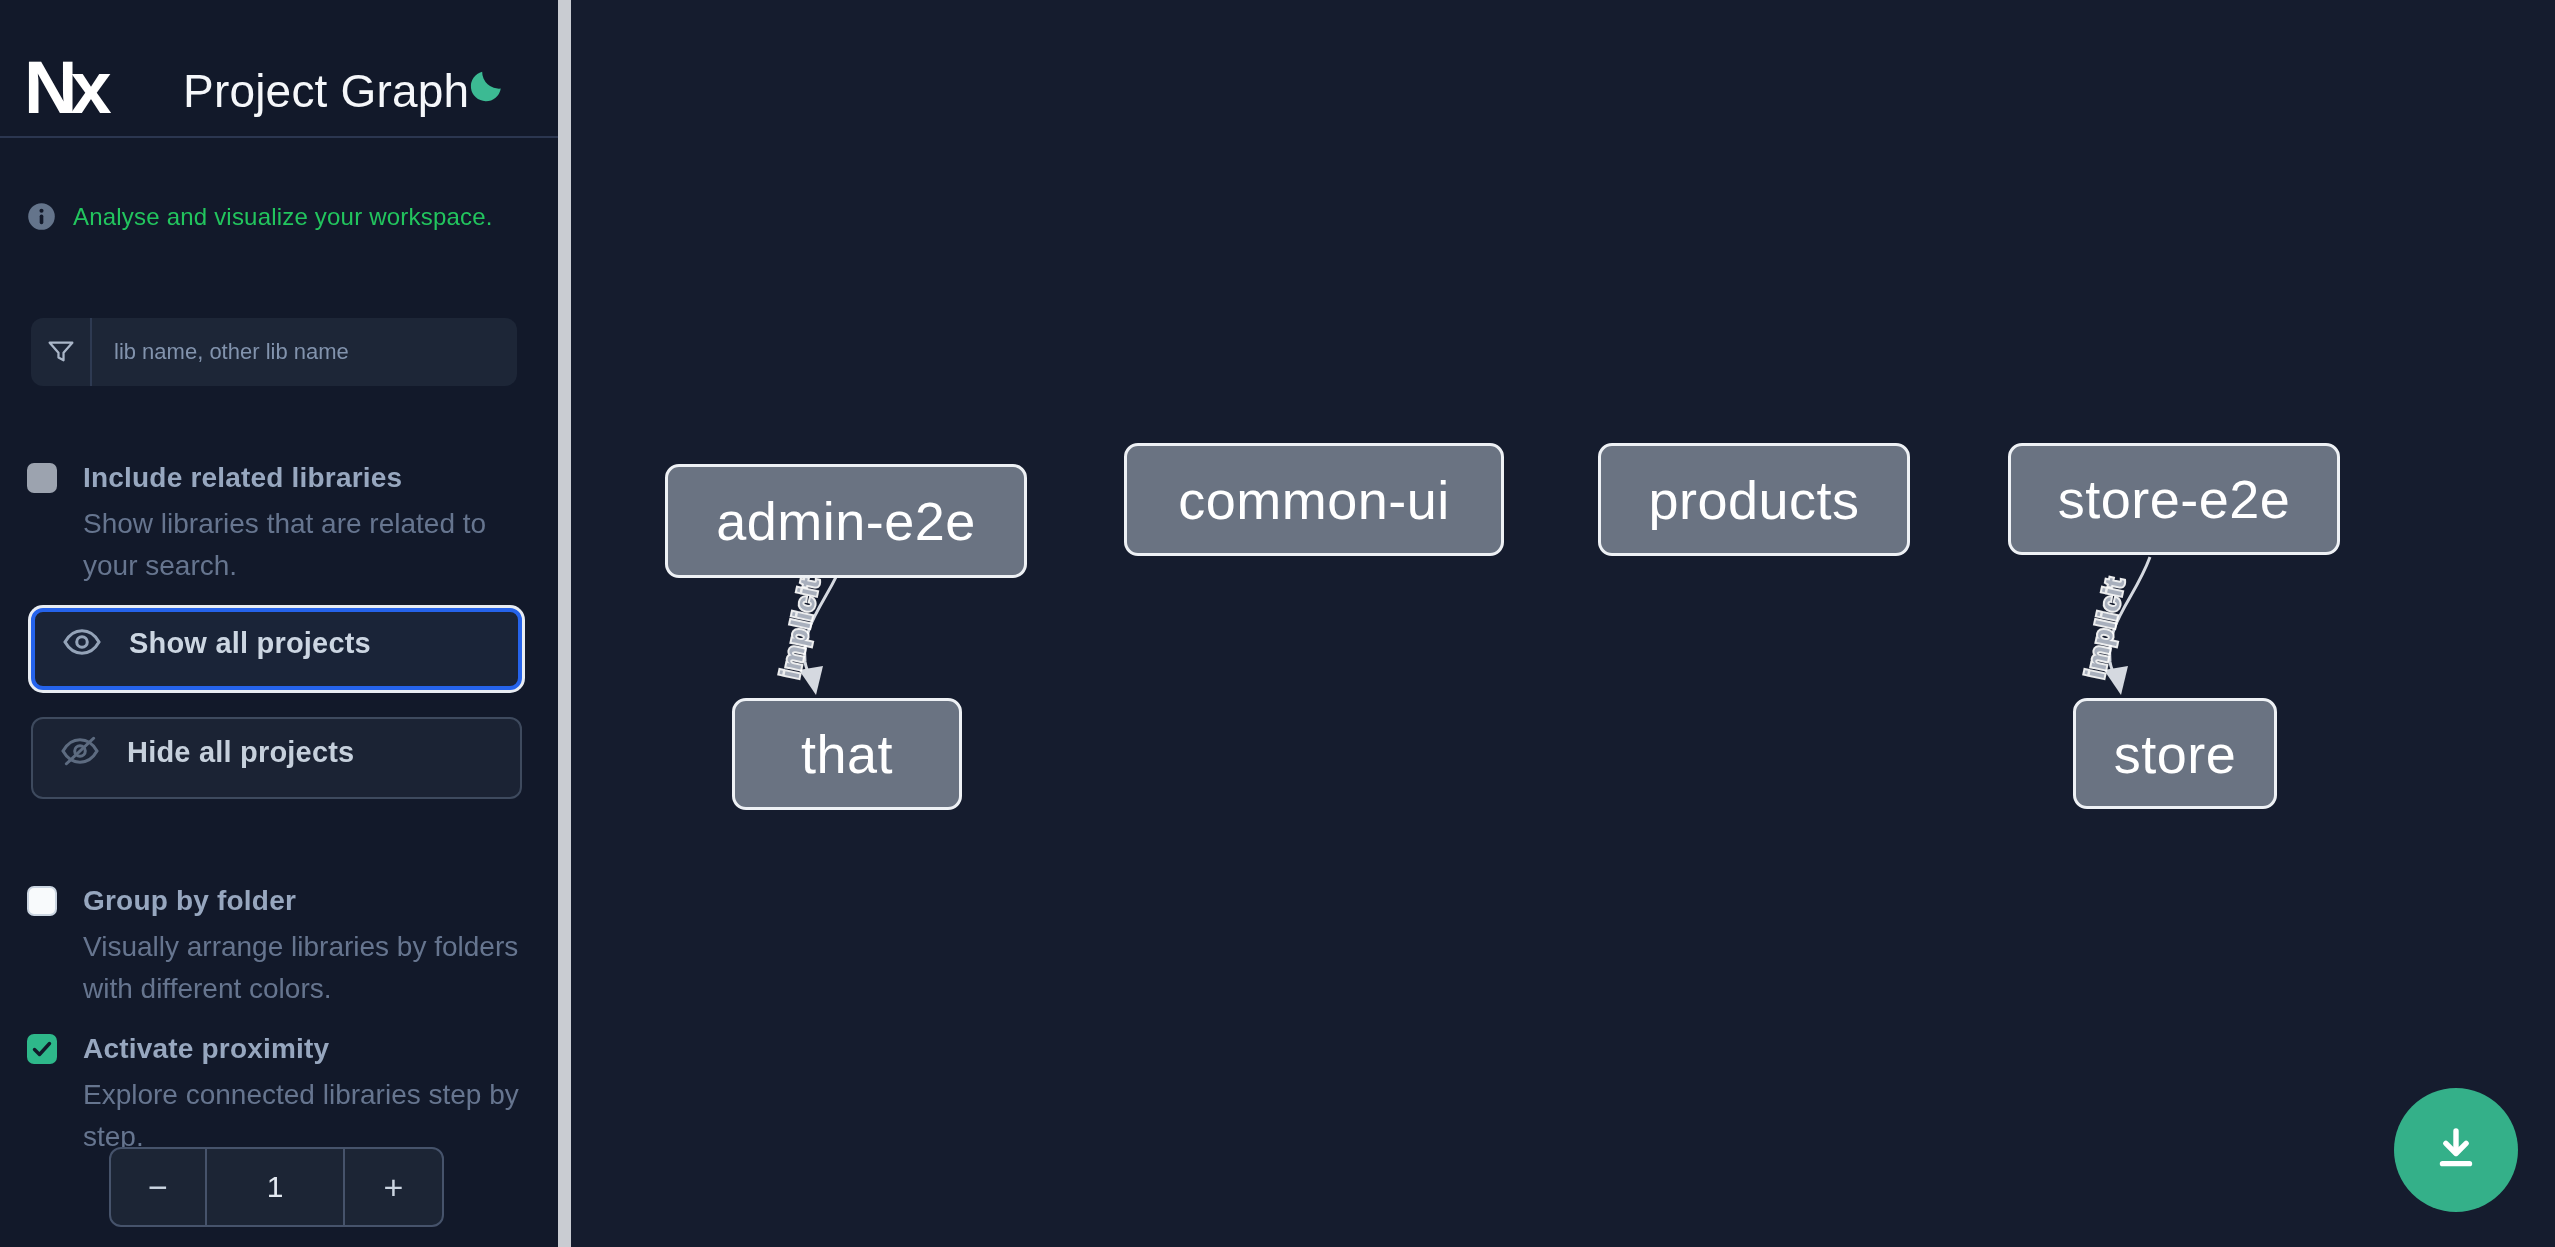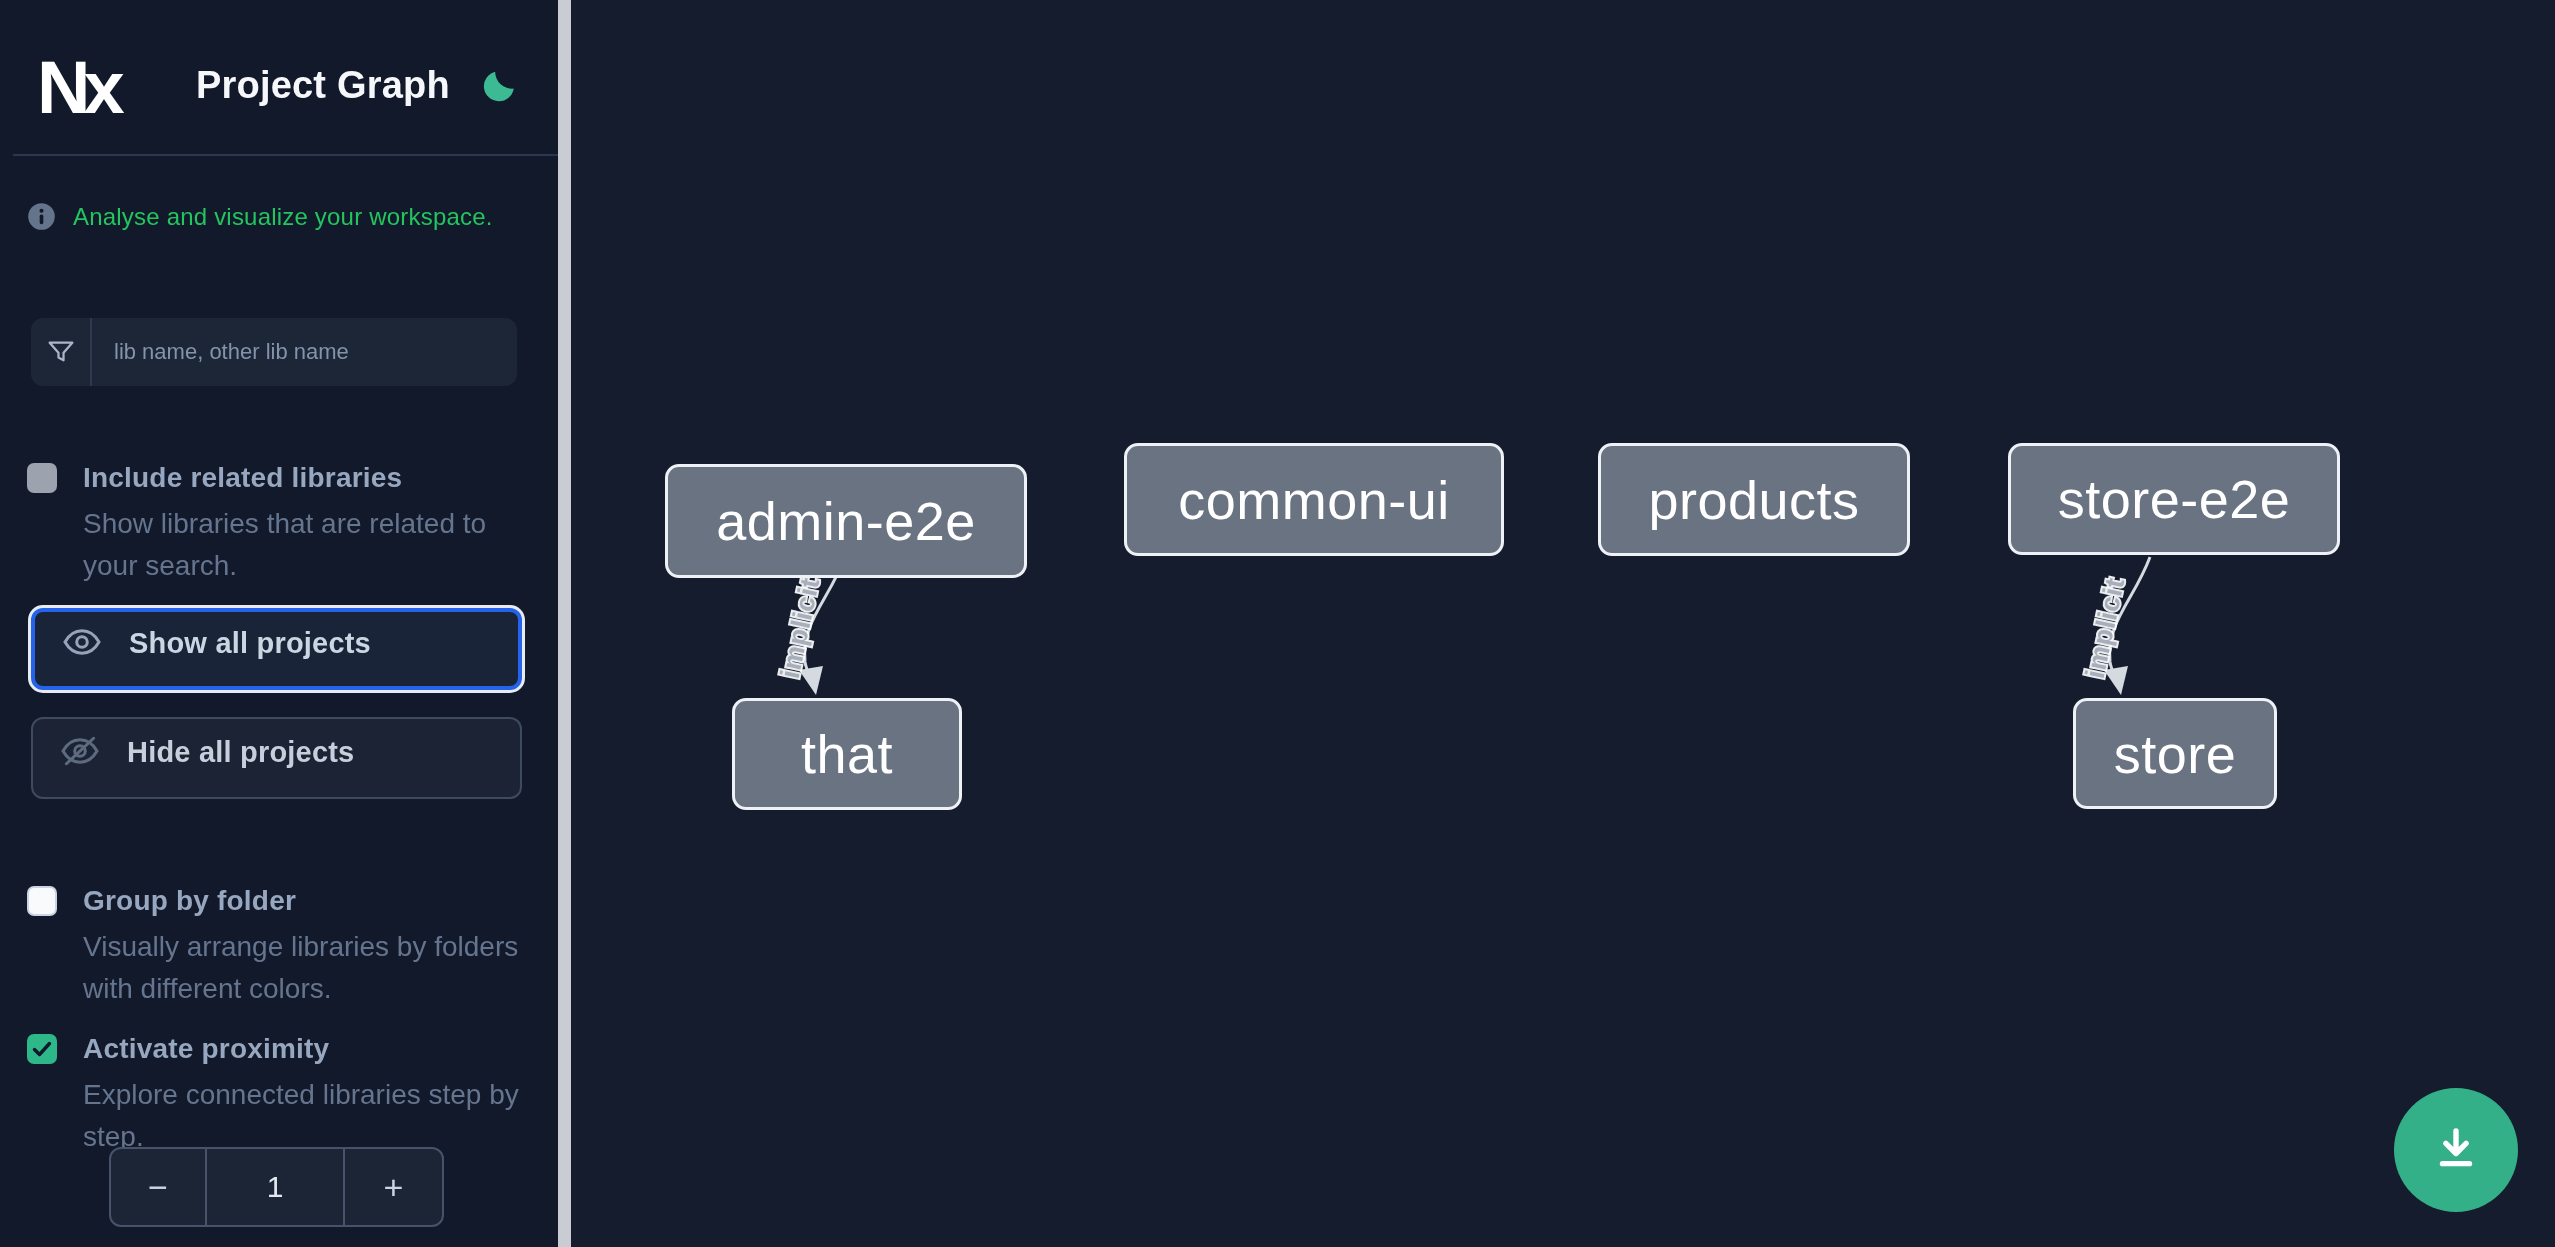--- a/index.html
+++ b/index.html
@@ -2,23 +2,23 @@
 <html><head>
 <meta charset="utf-8">
 <style>
   * { margin:0; padding:0; box-sizing:border-box; }
   html,body { background:#0b101d; }
   body { font-family:"Liberation Sans", sans-serif; }
   .app { position:relative; width:2555px; height:1247px; overflow:hidden; background:#151c2e; }
 
   
   .sidebar { position:absolute; left:0; top:0; width:558px; height:1247px; background:#12192a; }
-  .sb-header { position:relative; height:156px; border-bottom:2px solid #2b3650;margin-left:13px; }
+  .sb-header { position:relative; height:138px; border-bottom:2px solid #2b3650; }
   .nx-logo { position:absolute; left:24px; top:46px; color:#ffffff; font-weight:900; font-size:74px; letter-spacing:-7px; line-height:84px; }
-  .sb-title { position:absolute; left:183px; top:64px; color:#f5f7fa; font-size:38px; font-weight:700; letter-spacing:0.2px; }
+  .sb-title { position:absolute; left:183px; top:64px; color:#f5f7fa; font-size:46px; font-weight:400; letter-spacing:0.2px; }
   .moon-btn { position:absolute; left:462px; top:66px; width:44px; height:44px; background:none; border:none; cursor:pointer; }
 
   .tagline-row { position:absolute; left:27px; top:202px; display:flex; align-items:center; gap:17px; }
   .info-circle { width:29px; height:29px; flex:0 0 29px; }
   .tagline-text { color:#22c55e; font-size:24px; letter-spacing:0.2px;text-align:right; }
 
   .search-box { position:absolute; left:31px; top:318px; width:486px; height:68px; background:#1d2637; border-radius:12px; display:flex; align-items:stretch; overflow:hidden; }
   .search-icon-cell { width:61px; display:flex; align-items:center; justify-content:center; border-right:2px solid #2e3a52; }
   .search-input { flex:1; background:transparent; border:none; outline:none; color:#cbd5e1; font-size:22px; padding:0 22px; font-family:"Liberation Sans", sans-serif; }
   .search-input::placeholder { color:#8293ad; opacity:1; }

